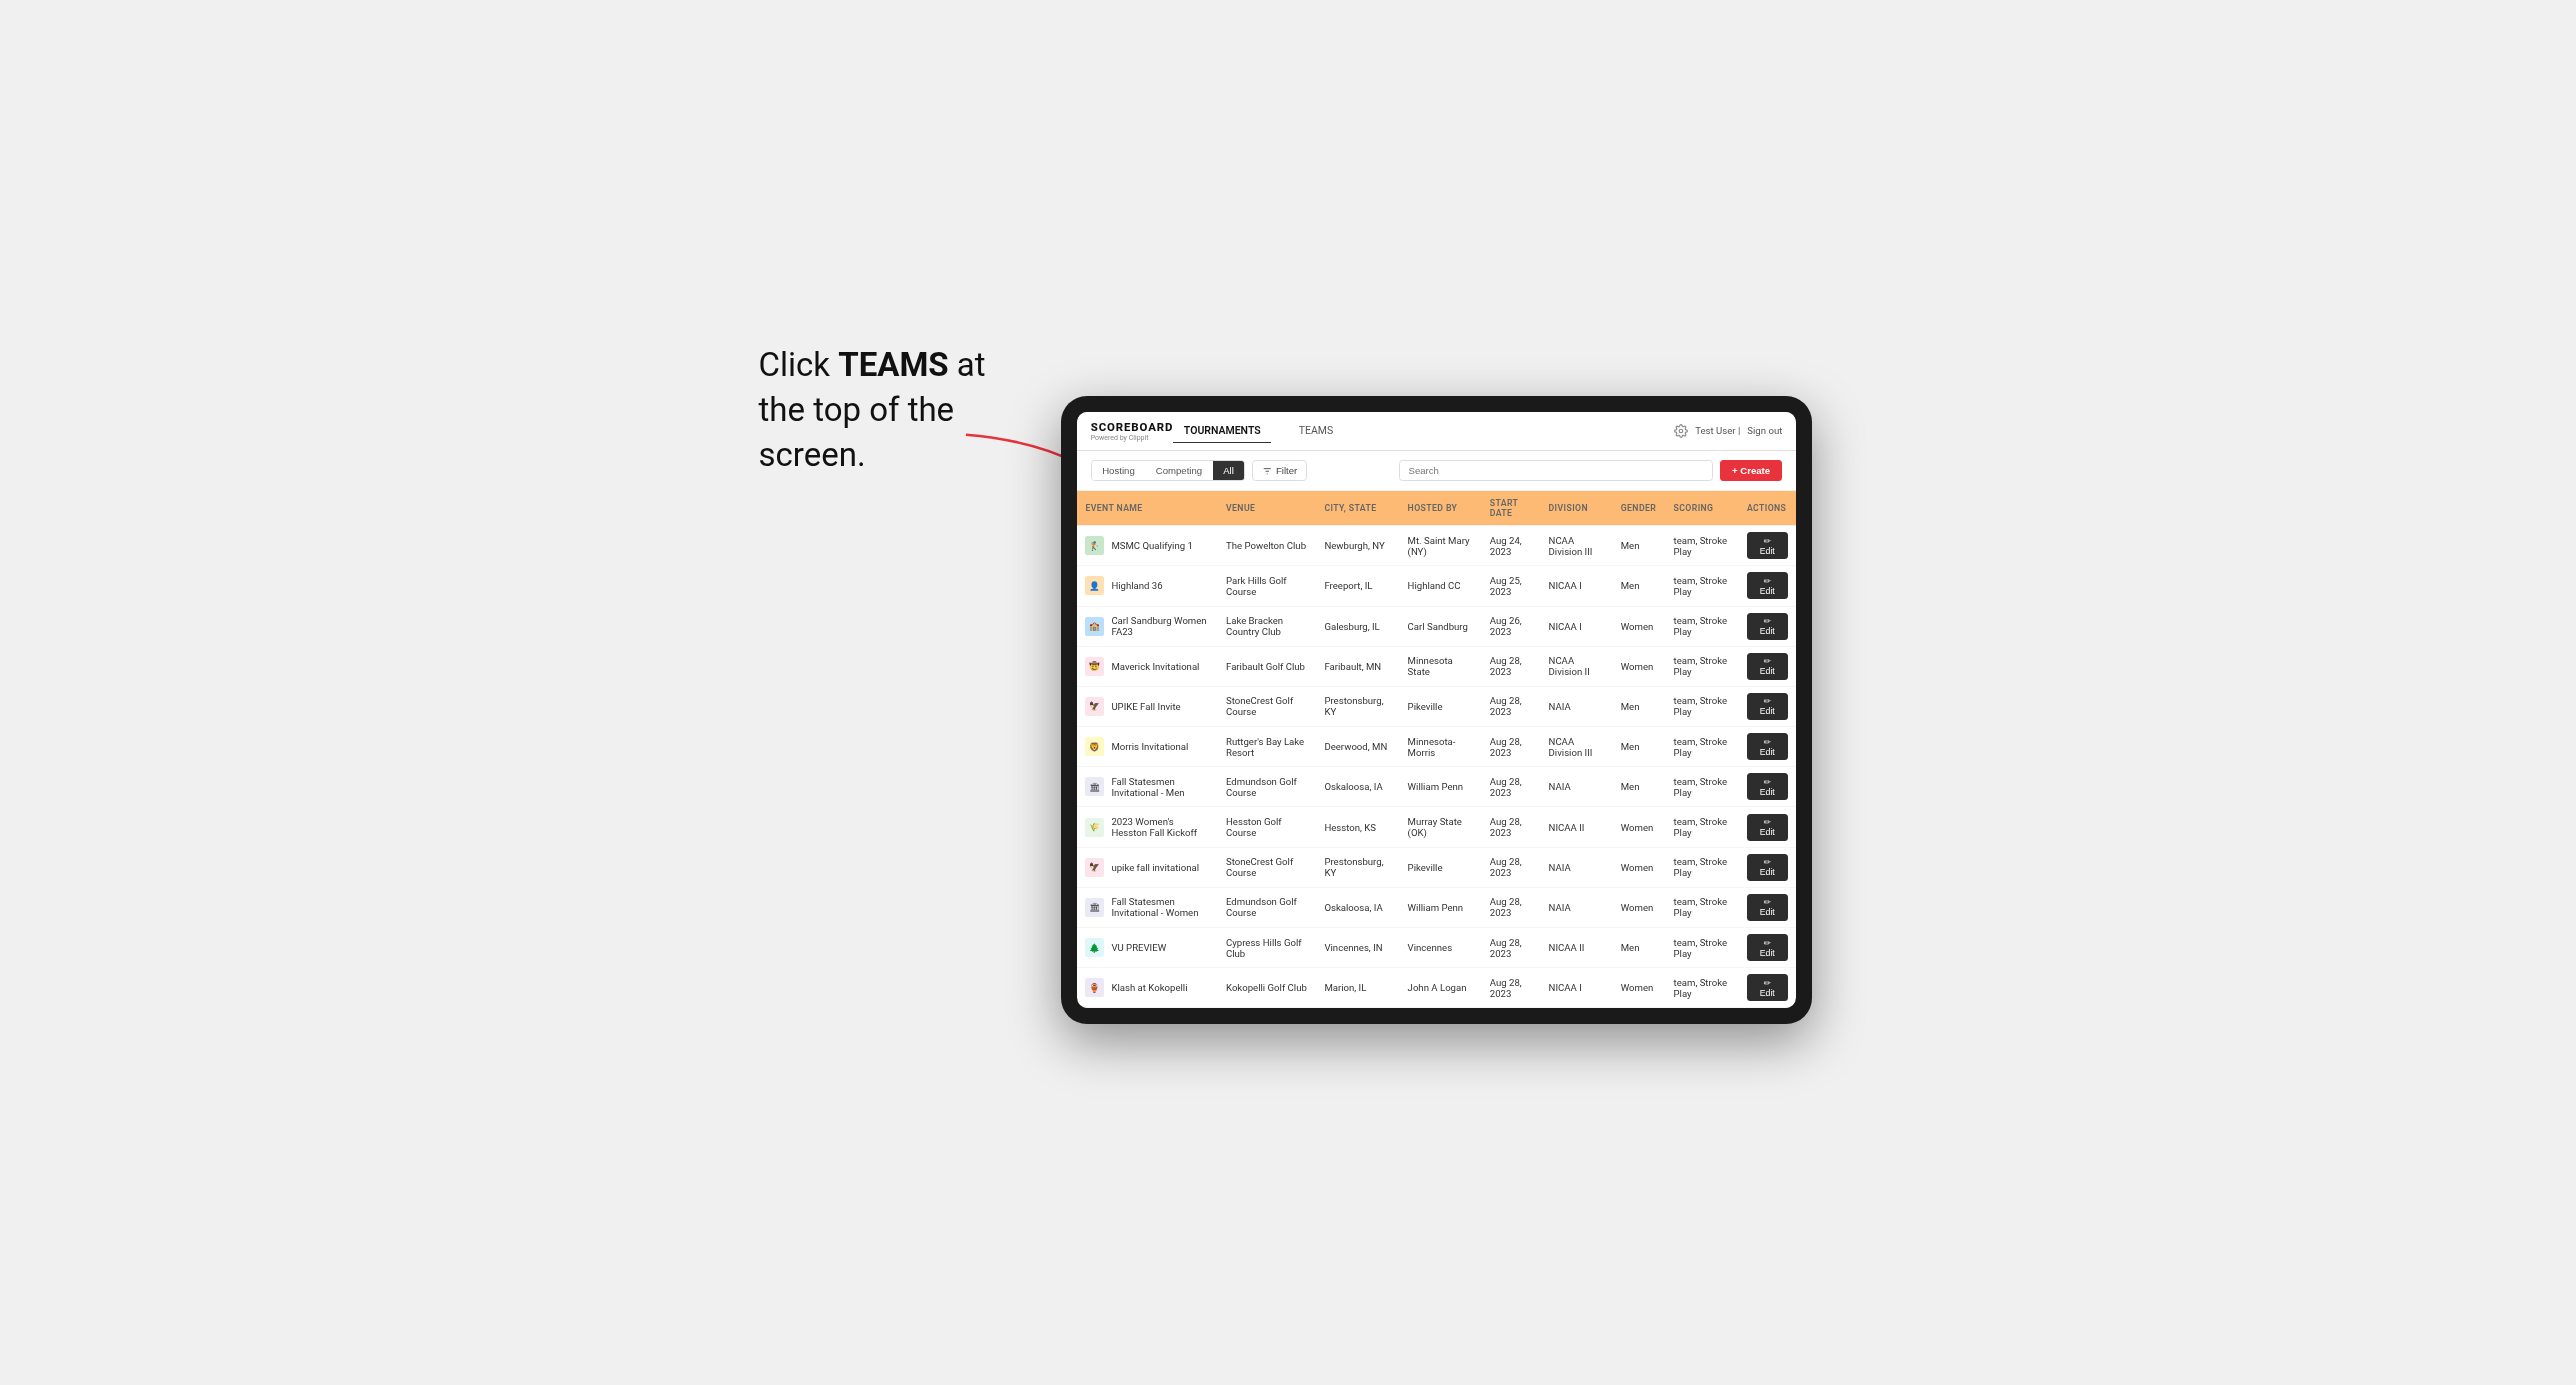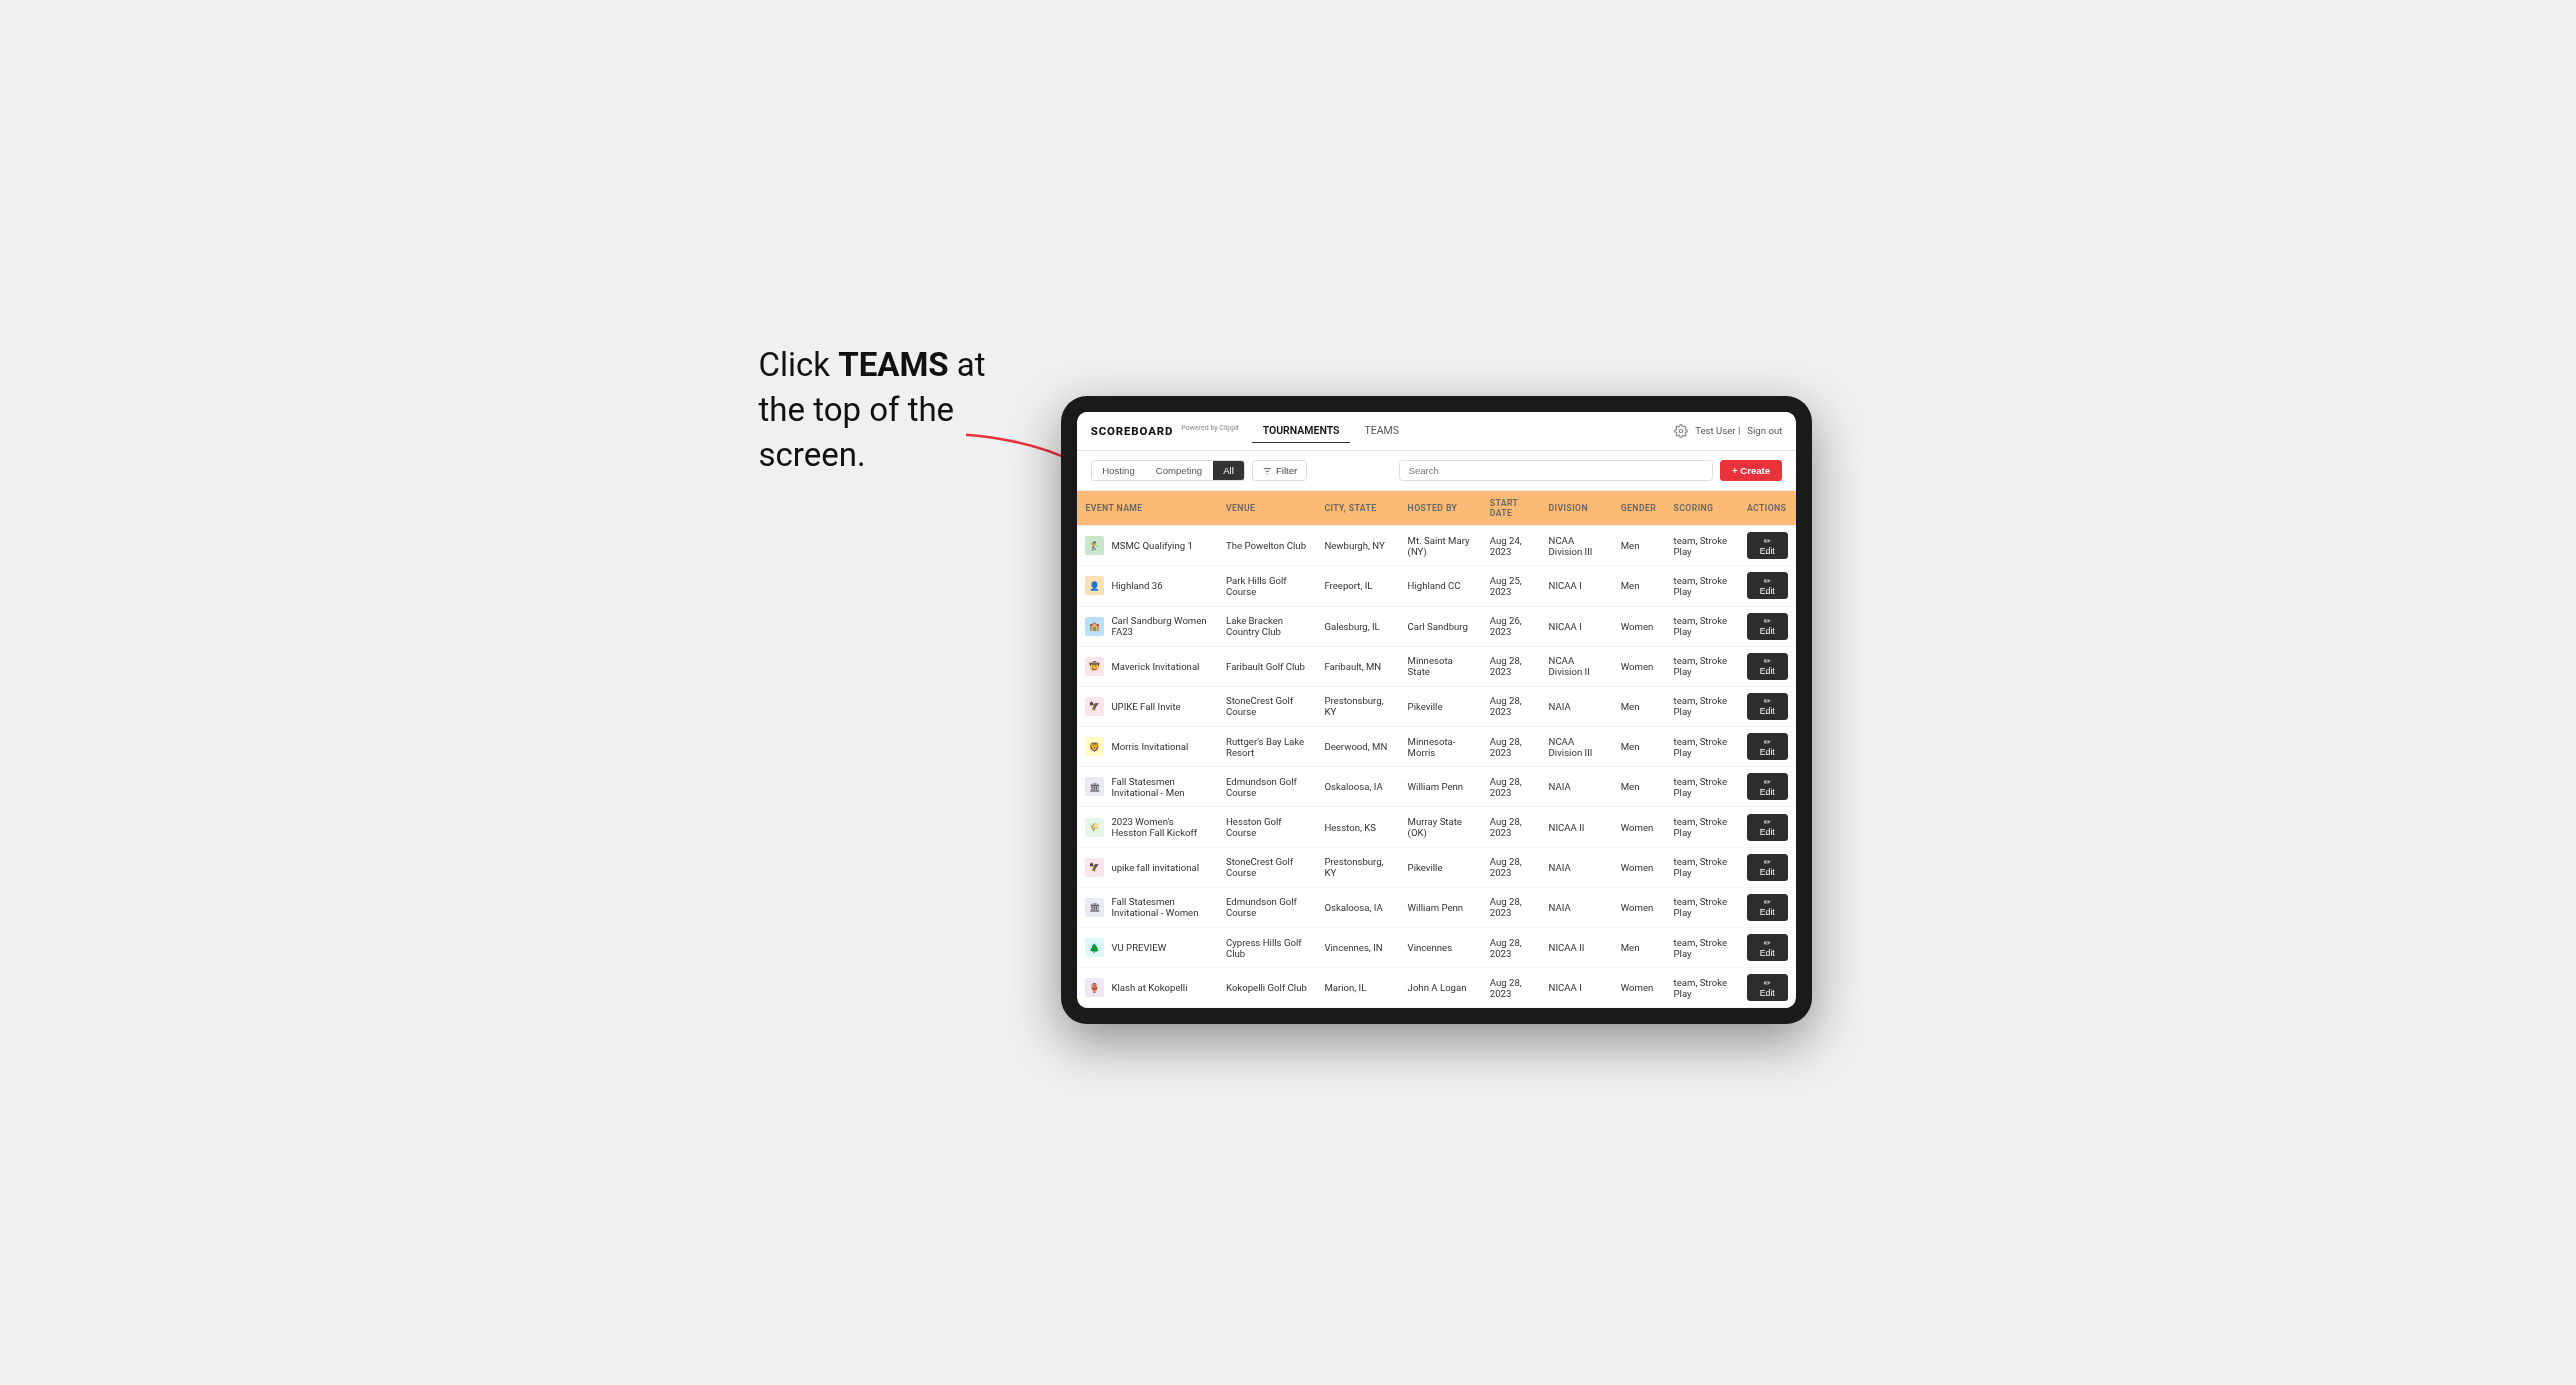--- a/index.html
+++ b/index.html
@@ -37,38 +37,37 @@
     .nav-bar {
       display: flex;
       align-items: center;
       padding: 7px 14px;
       border-bottom: 0.9px solid #e0e0e0;
       background: #fff;
     }
 
     .logo {
       display: flex;
-      flex-direction: row;
-      margin-right: 13px;
-      gap: 8px;
+      flex-direction: column;
+      margin-right: 0;
     }
     .logo-title {
       font-size: 11.4px;
       font-weight: 800;
       letter-spacing: 0.9px;
       color: #111;
     }
     .logo-sub {
       font-size: 7px;
       color: #888;
     }
 
     .nav-links {
       display: flex;
-      gap: 4px;
+      gap: 17px;
       flex: 1;
     }
     .nav-link {
       padding: 5.2px 10.5px;
       font-size: 10.5px;
       color: #555;
       cursor: pointer;
       border-bottom: 1.7px solid transparent;
       text-decoration: none;
     }

